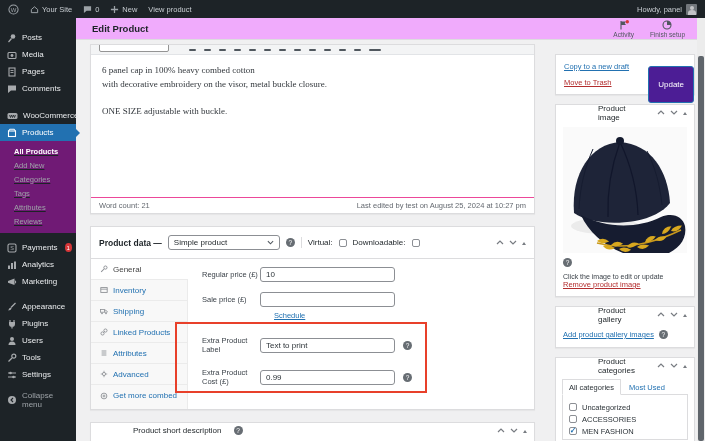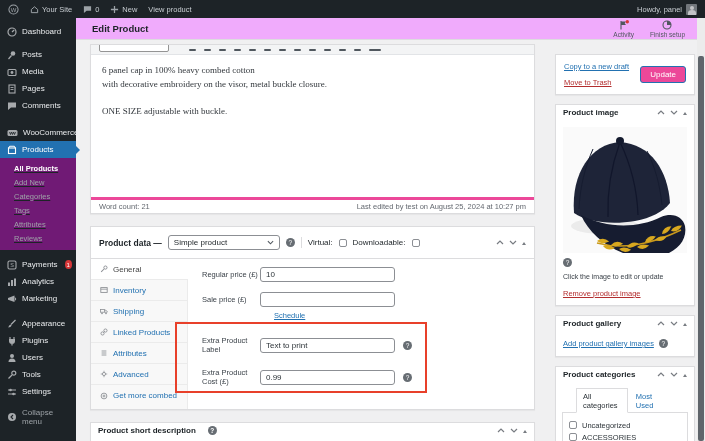--- a/index.html
+++ b/index.html
@@ -42,36 +42,36 @@
   .wc-header { height:22px; background:#f0abfc; border-bottom:1px solid #dcdcde; display:flex; align-items:center; padding:0 16px; }
   .page-title { font-size:9.5px; font-weight:bold; color:#1d2327; }
   .hicons { margin-left:auto; display:flex; gap:16px; padding-right:4px; }
   .hicon { display:flex; flex-direction:column; align-items:center; gap:1px; font-size:6.5px; color:#50575e; cursor:pointer; }
 
   .cols { display:flex; gap:20px; padding:4px 0 0 14px; align-items:flex-start; }
   .main-col { width:445px; }
   .side-col { width:140px; }
 
   .panel { background:#fff; border:1px solid #dcdcde; box-shadow:0 1px 1px rgba(0,0,0,.04); }
-  .phead { display:flex; align-items:center; gap:12px; height:15px; padding:0 7px; font-weight:bold; font-size:8px; color:#1d2327; }
+  .phead { display:flex; align-items:center; gap:12px; height:15px; padding:0 7px; font-weight:normal; font-size:8px; color:#1d2327;margin-left:35px; }
   .arrows { margin-left:auto; display:flex; align-items:center; gap:5px; color:#787c82; }
   .tri-up { width:0; height:0; border:2.5px solid transparent; border-bottom:3.5px solid #787c82; cursor:pointer; }
 
   
   .tb-remnant { height:10px; background:#f3f4f5; border-bottom:1px solid #e2e4e7; position:relative; overflow:hidden; }
   .pdrop { position:absolute; left:8px; top:-13px; width:70px; height:20px; background:#fff;
            border:1px solid #949494; border-radius:2px; }
   .dashes { position:absolute; left:98px; bottom:3px; display:flex; gap:8px; }
   .dash { width:7px; height:2.5px; background:#50575e; border-radius:1px; }
   .dash.wide { width:12px; }
   .edit-area { height:142px; padding:9px 11px; font-family:"Liberation Serif", serif;
                font-size:9px; line-height:1.55; color:#32373c; cursor:text; }
   .edit-area .eline { min-height:13px; }
   .wcount { display:flex; justify-content:space-between; align-items:center; height:16px; padding:0 8px;
-            border-top:3px solid #ec4899; font-size:7.5px; color:#646970; background:#fff; }
+            border-top:1px solid #ec4899; font-size:7.5px; color:#646970; background:#fff; }
 
   
   .pd { margin-top:12px; }
   .pd-head { display:flex; align-items:center; gap:6px; height:32px; padding:0 8px; border-bottom:1px solid #dcdcde; }
   .pd-title { font-weight:bold; font-size:8.5px; }
   .selbox { width:112px; height:15px; border:1px solid #8c8f94; border-radius:3px; background:#fff;
             display:flex; align-items:center; justify-content:space-between; padding:0 5px; font-size:8px; cursor:pointer; }
   .help { width:9px; height:9px; border-radius:50%; background:#676d73; color:#fff; font-size:6.5px; flex:0 0 auto;
           display:inline-flex; align-items:center; justify-content:center; cursor:pointer; }
   .vdiv { width:1px; height:11px; background:#dcdcde; }
@@ -105,29 +105,29 @@
          background:#f6f7f7; border-radius:3px; height:14px; padding:0 7px; font-size:7.5px; cursor:pointer; }
   .etabs { display:flex; align-items:flex-end; }
   .etab { font-size:7.5px; padding:3px 8px; color:#646970; cursor:pointer; }
   .etab.visual { background:#fff; border:1px solid #dcdcde; border-bottom:none; }
   .etab.text { background:#e8e8e9; border:1px solid #dcdcde; border-bottom:none; margin-left:2px; }
 
   
   .publish { margin-top:10px; padding:7px 8px; position:relative; }
   .publish .copy { display:block; margin-bottom:7px; }
   .linkred { color:#b32d2e; text-decoration:underline; cursor:pointer; font-size:7.5px; }
-  .update-btn { position:absolute; right:8px; top:11px; background:#ec4899; border:1px solid #2271b1;
-                color:#fff; font-size:8px; padding:3px 9px; border-radius:3px; cursor:pointer; }
+  .update-btn { position:absolute; right:0; top:11px; background:#4c1d95; border:1px solid #2271b1;
+                color:#fff; font-size:8px; padding:13px 9px; border-radius:3px; cursor:pointer; }
   .rpanel { margin-top:9px; }
   .pimg-body { padding:7px; }
   .cap-img { width:124px; height:126px; cursor:pointer; }
   .hint { margin-top:6px; font-size:7px; color:#3c434a; white-space:nowrap; }
-  .remove { display:inline-block; margin-top:9px; }
+  .remove { display:inline-block; }
   .gal-body { padding:8px 7px; display:flex; align-items:center; gap:5px; }
-  .cat-tabs { display:flex; align-items:flex-end; padding:6px 20px 0; font-size:7.5px; position:relative; z-index:2; }
+  .cat-tabs { display:flex; align-items:flex-end; padding:6px 6px 0; font-size:7.5px; position:relative; z-index:2; }
   .cat-tab-all { background:#fff; border:1px solid #dcdcde; border-bottom:1px solid #fff; padding:2.5px 6px;
                  margin-bottom:-1px; color:#2c3338; cursor:pointer; }
   .cat-tab-most { color:#2271b1; padding:2.5px 8px; cursor:pointer; }
   .cat-list { border:1px solid #dcdcde; margin:0 6px 6px; padding:6px 6px 2px; background:#fff; }
   .cat-row { display:flex; align-items:center; gap:5px; height:12px; font-size:7.5px; color:#2c3338; cursor:pointer; }
 
   
   .sbar { position:absolute; right:0; top:18px; bottom:0; width:8px; background:#ececec; z-index:60; }
   .sthumb { position:absolute; left:1px; right:1px; top:38px; bottom:0; background:#5f656b; border-radius:2px; cursor:grab; }
 </style>
@@ -163,27 +163,20 @@
     <span>View product</span>
   </span>
   <span class="right">
     <span>Howdy, panel</span>
     <span class="avatar"></span>
   </span>
 </div>
 
 <div class="sidebar">
   <div style="height:5px"></div>
-  <div class="mi">
-    <svg width="10" height="10" viewBox="0 0 10 10">
-        <circle cx="5" cy="5" r="4" fill="none" stroke="currentColor" stroke-width="1.2"></circle>
-        <path d="M5 5 L7.2 3" stroke="currentColor" stroke-width="1.2"></path>
-      </svg>
-    <span>Dashboard</span>
-  </div>
   <div class="sep6"></div>
   <div class="mi">
     <svg width="10" height="10" viewBox="0 0 10 10">
         <circle cx="6" cy="3.5" r="2.3" fill="currentColor"></circle>
         <path d="M4.5 5.5 L1.5 9" stroke="currentColor" stroke-width="1.2"></path>
       </svg>
     <span>Posts</span>
   </div>
   <div class="mi">
     <svg width="10" height="10" viewBox="0 0 10 10">

